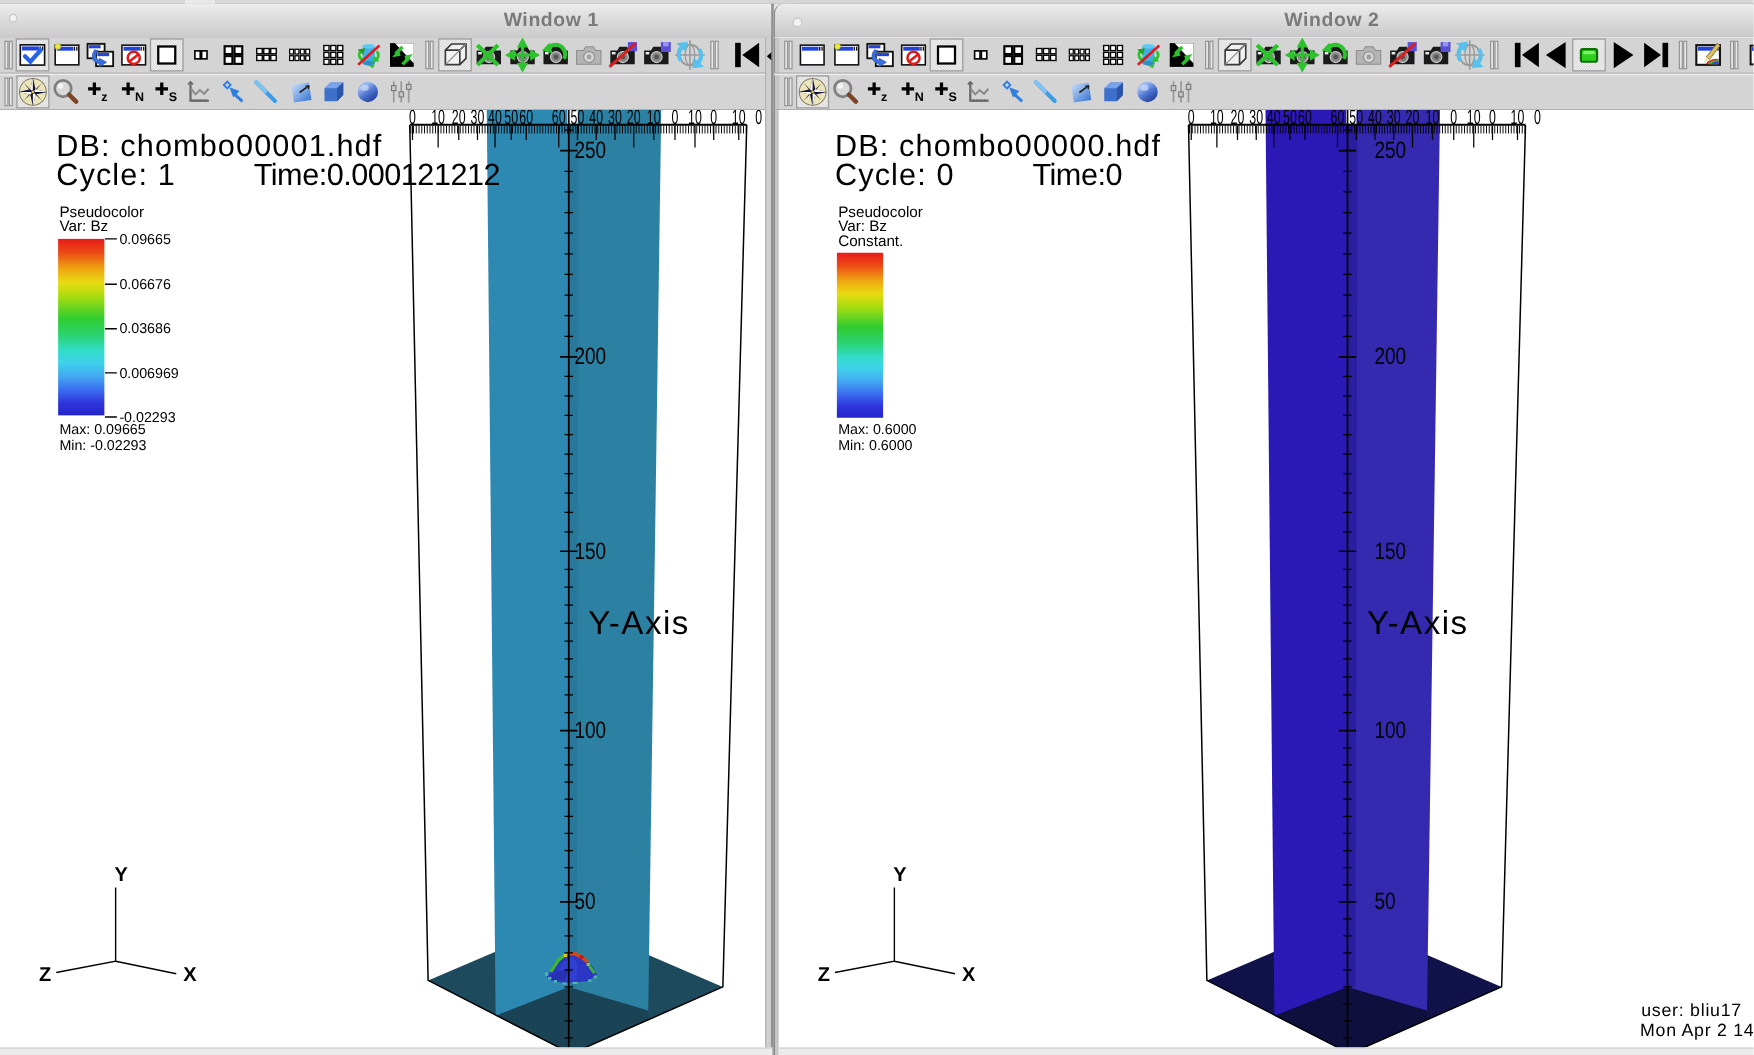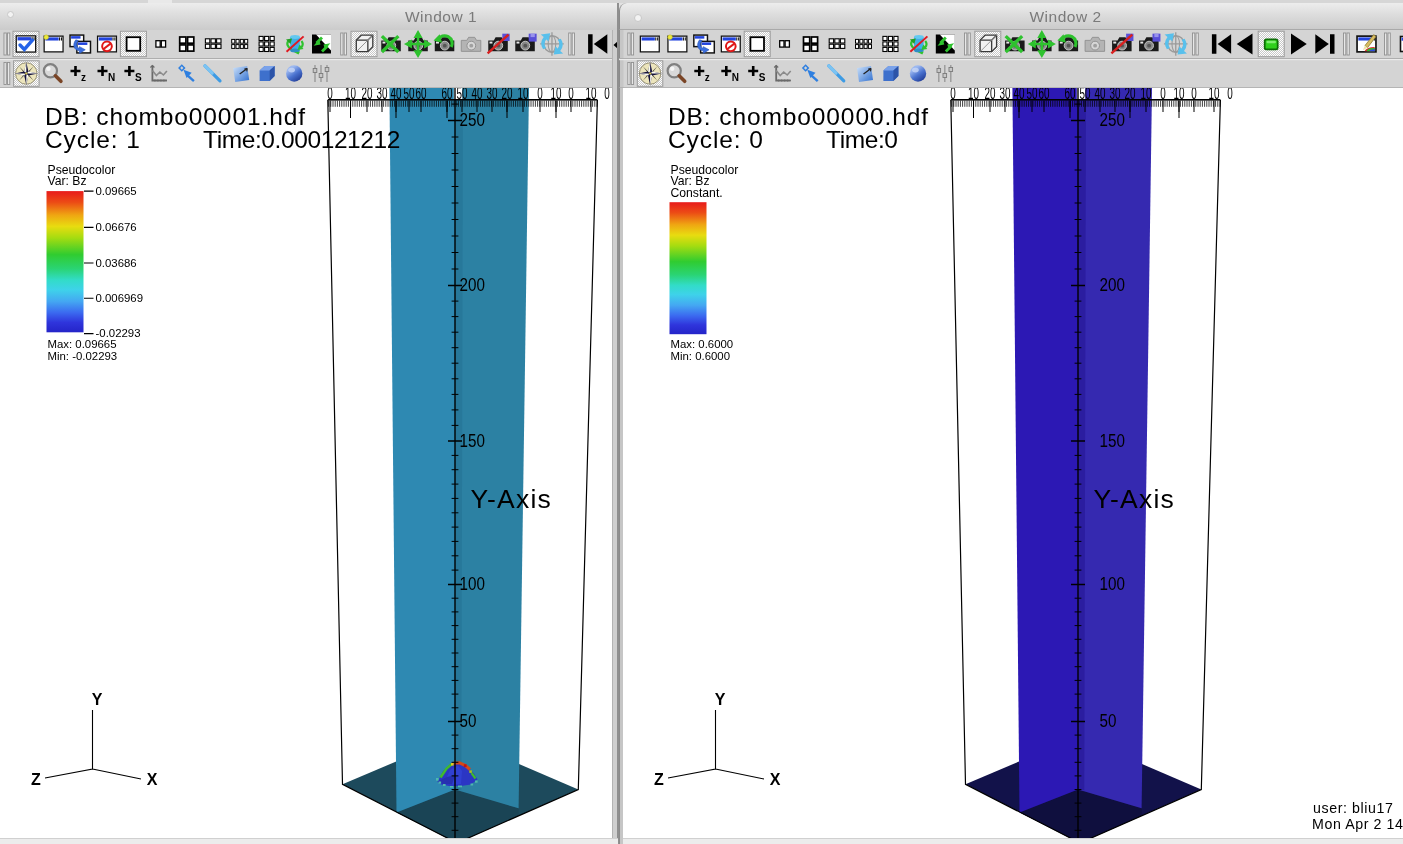--- a/index.html
+++ b/index.html
@@ -1,17 +1,17 @@
 <!DOCTYPE html>
 <html><head><meta charset="utf-8"><style>
 html,body{margin:0;padding:0;}
 body{width:1403px;height:844px;position:relative;overflow:hidden;background:#fff;font-family:"Liberation Sans",sans-serif;}
 .abs{position:absolute;}
 .tbar{background:linear-gradient(#ededed,#dedede 40%,#cbcbcb);}
-.title{position:absolute;top:5px;font-size:15.5px;font-weight:normal;color:#7a7a7a;letter-spacing:0.5px;transform:translateX(-50%);}
+.title{position:absolute;top:5px;font-size:15.5px;font-weight:bold;color:#7a7a7a;letter-spacing:0.5px;transform:translateX(-50%);}
 .circ{position:absolute;border-radius:50%;background:#f3f3f3;border:1px solid #c8c8c8;box-sizing:border-box;}
 </style></head><body>
 
 <svg width="0" height="0" style="position:absolute">
 <defs>
 <pattern id="dth" width="2" height="2" patternUnits="userSpaceOnUse">
  <rect width="2" height="2" fill="#ffffff"></rect>
  <rect width="1" height="1" fill="#c9c9c9"></rect>
  <rect x="1" y="1" width="1" height="1" fill="#c9c9c9"></rect>
 </pattern>

